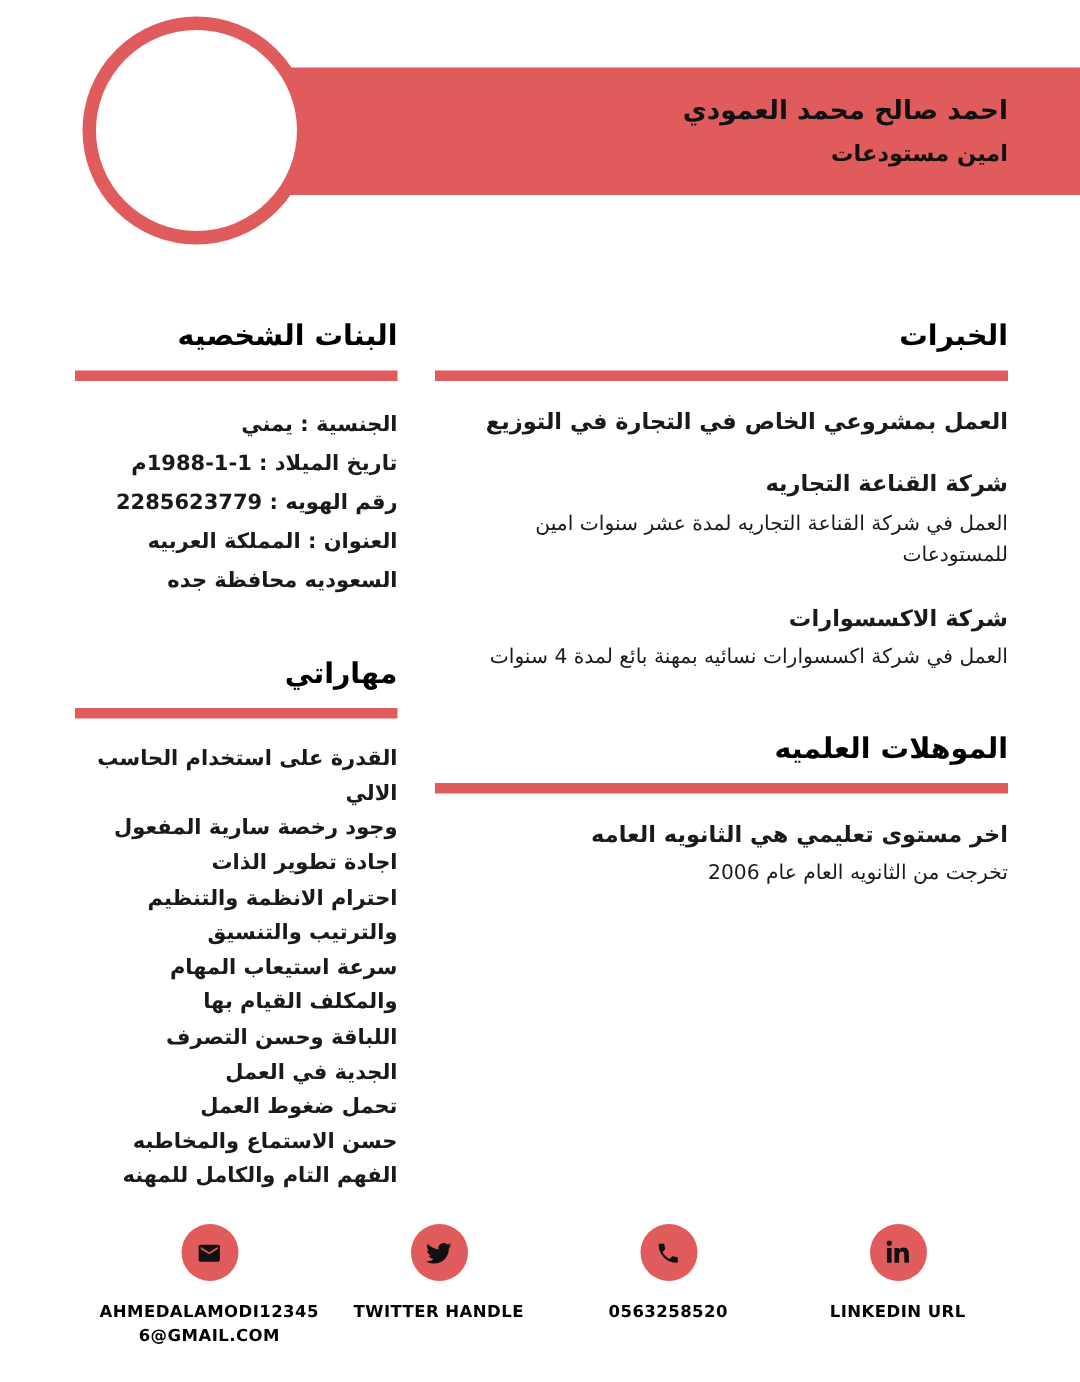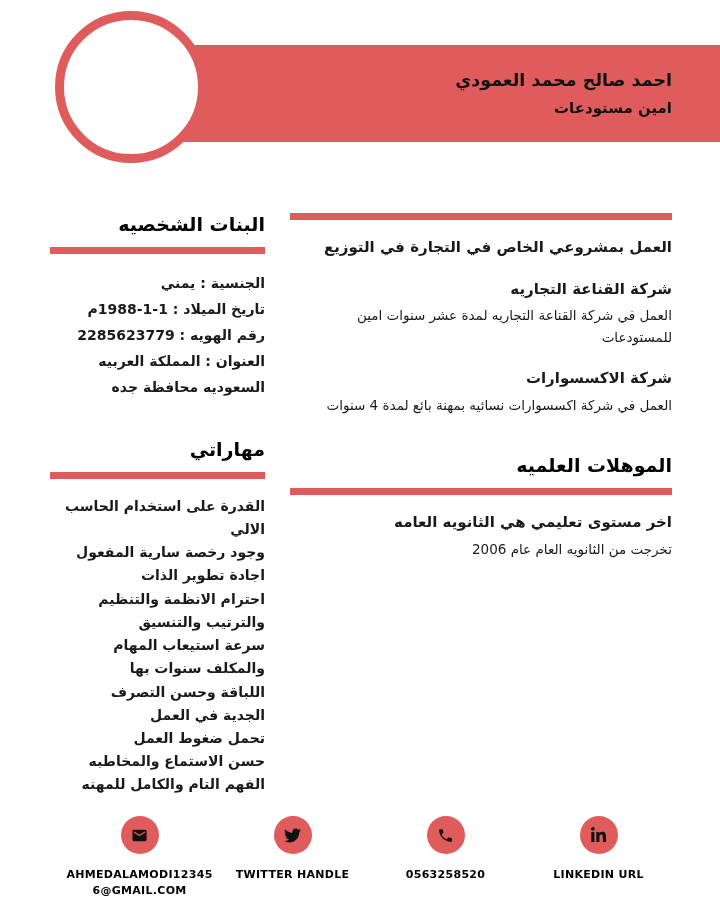--- a/index.html
+++ b/index.html
@@ -9,21 +9,21 @@
     width: 720px; height: 921px;
     font-family: "DejaVu Sans", sans-serif;
     color: var(--text);
     position: relative;
     overflow: hidden;
   }
   .page { position: relative; width: 720px; height: 921px; background: #fff; }
 
   
   .header-banner {
-    position: absolute; top: 45px; left: 82px; right: 0; height: 97px;
+    position: absolute; top: 45px; left: 82px; right: 0; height: 85px;
     background: var(--accent);
     display: flex; align-items: center; justify-content: flex-end;
   }
   .header-text { padding-right: 48px; text-align: right; }
   .person-name { font-size: 17.5px; font-weight: bold; color: #111; margin-bottom: 9px; }
   .job-title   { font-size: 15px;   font-weight: bold; color: #111; }
   .photo-circle {
     position: absolute; top: 11px; left: 55px;
     width: 152px; height: 152px; border-radius: 50%;
     background: #fff; border: 9px solid var(--accent);
@@ -87,20 +87,21 @@
       <div class="job-title">امين مستودعات</div>
     </div>
   </header>
   <div class="photo-circle"></div>
 
   <div class="content" dir="rtl">
 
     <main class="main-col">
 
       <section class="section">
+        <h2 class="section-heading">الخبرات</h2>
         <div class="heading-rule"></div>
 
         <div class="entry">
           <div class="entry-title">العمل بمشروعي الخاص في التجارة في التوزيع</div>
         </div>
         <div class="entry">
           <div class="entry-title">شركة القناعة التجاريه</div>
           <div class="entry-desc">العمل في شركة القناعة التجاريه لمدة عشر سنوات امين للمستودعات</div>
         </div>
         <div class="entry">
@@ -137,21 +138,21 @@
 
       <section class="section">
         <h2 class="section-heading">مهاراتي</h2>
         <div class="heading-rule"></div>
 
         <ul class="plain-list">
           <li>القدرة على استخدام الحاسب الالي</li>
           <li>وجود رخصة سارية المفعول</li>
           <li>اجادة تطوير الذات</li>
           <li>احترام الانظمة والتنظيم والترتيب والتنسيق</li>
-          <li>سرعة استيعاب المهام والمكلف سنوات بها</li>
+          <li>سرعة استيعاب المهام والمكلف القيام بها</li>
           <li>اللباقة وحسن التصرف</li>
           <li>الجدية في العمل</li>
           <li>تحمل ضغوط العمل</li>
           <li>حسن الاستماع والمخاطبه</li>
           <li>الفهم التام والكامل للمهنه</li>
         </ul>
       </section>
     </aside>
   </div>
 

